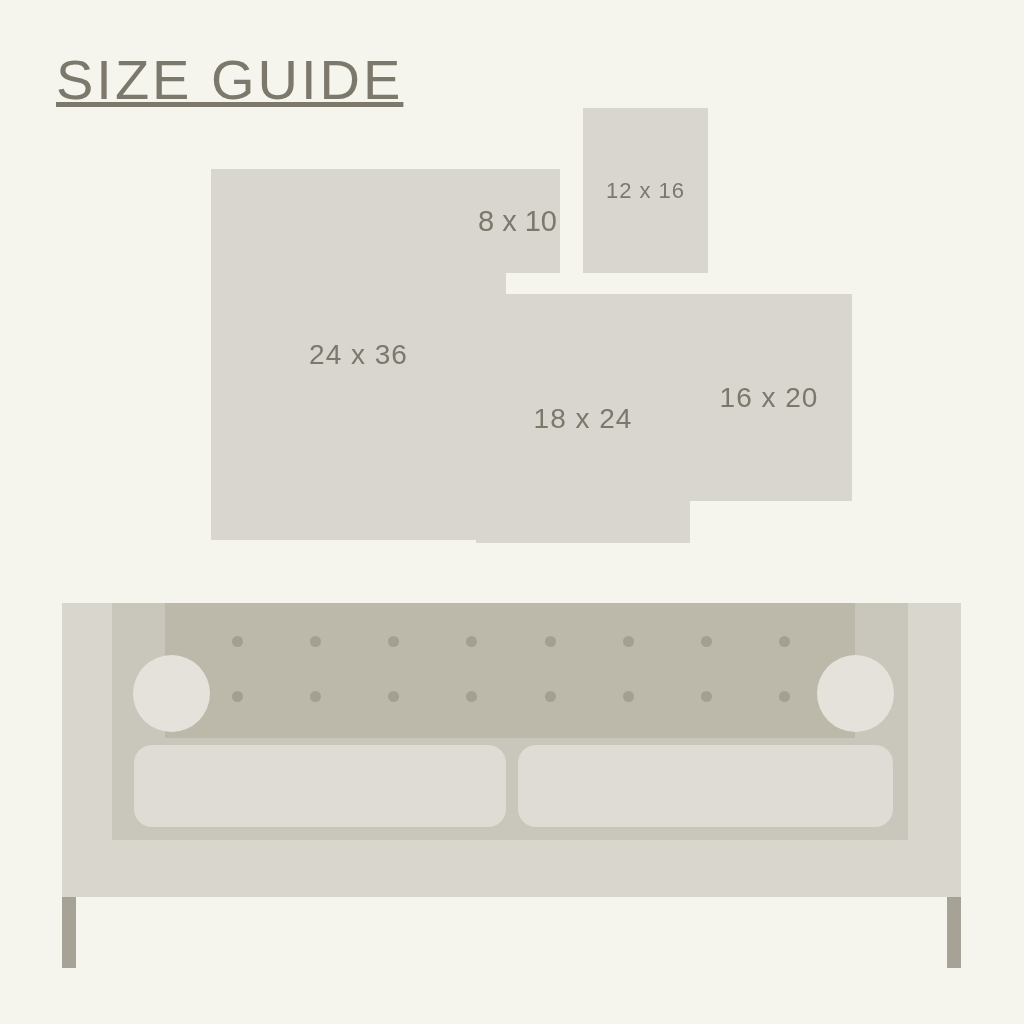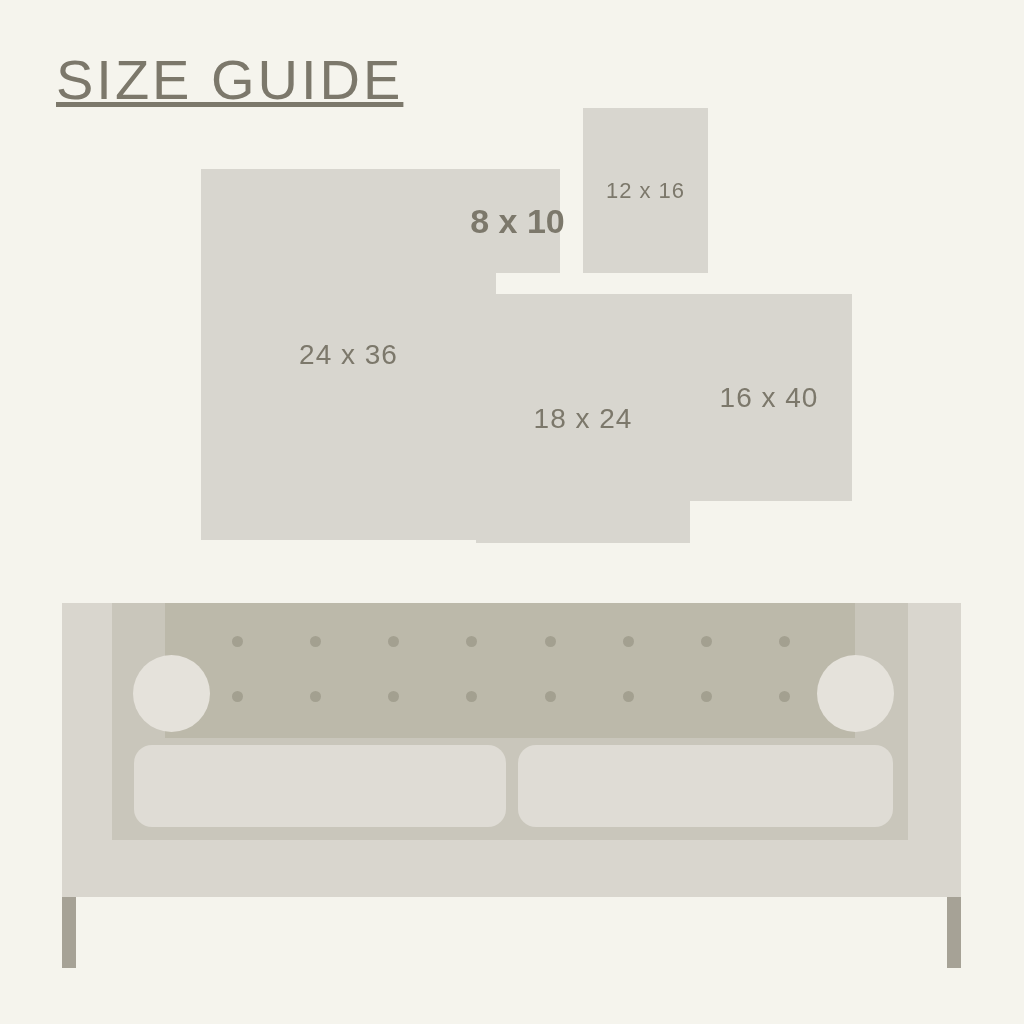--- a/index.html
+++ b/index.html
@@ -42,23 +42,23 @@
     display:flex;
     align-items:center;
     justify-content:center;
   }
   .frame-label{
     color:var(--text);
     font-size:28px;
     letter-spacing:1px;
     white-space:nowrap;
   }
-  .f-24x36{left:201px;top:169px;width:295px;height:371px;}
+  .f-24x36{left:211px;top:169px;width:295px;height:371px;}
   .f-8x10 {left:475px;top:169px;width:85px; height:104px;}
-  .f-8x10 .frame-label{font-size:34px;letter-spacing:0;font-weight:bold;}
+  .f-8x10 .frame-label{font-size:29px;letter-spacing:0;}
   .f-12x16{left:583px;top:108px;width:125px;height:165px;}
   .f-12x16 .frame-label{font-size:22px;}
   .f-18x24{left:476px;top:294px;width:214px;height:249px;}
   .f-16x20{left:686px;top:294px;width:166px;height:207px;}
 
   .sofa{position:absolute;left:62px;top:603px;width:899px;height:365px;}
   .sofa-body{position:absolute;left:0;top:0;width:899px;height:294px;background:var(--sofa-body);}
   .sofa-deck{position:absolute;left:50px;top:0;width:796px;height:237px;background:var(--sofa-inner);}
   .sofa-back{position:absolute;left:103px;top:0;width:690px;height:135px;background:var(--sofa-back);}
   .tuft-row{
@@ -92,21 +92,21 @@
     <div class="frame f-8x10">
       <span class="frame-label">8 x 10</span>
     </div>
     <div class="frame f-12x16">
       <span class="frame-label">12 x 16</span>
     </div>
     <div class="frame f-18x24">
       <span class="frame-label">18 x 24</span>
     </div>
     <div class="frame f-16x20">
-      <span class="frame-label">16 x 40</span>
+      <span class="frame-label">16 x 20</span>
     </div>
   </div>
 
   <div class="sofa">
     <div class="sofa-body"></div>
     <div class="sofa-deck"></div>
     <div class="sofa-back"></div>
 
     <div class="tuft-row row1">
       <span class="tuft"></span>

